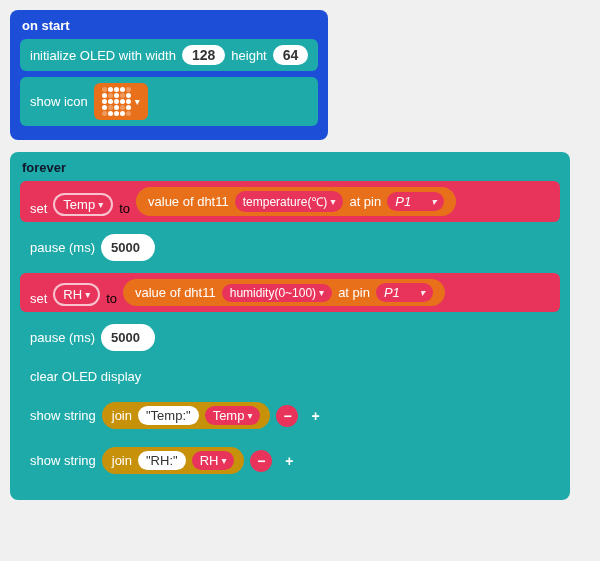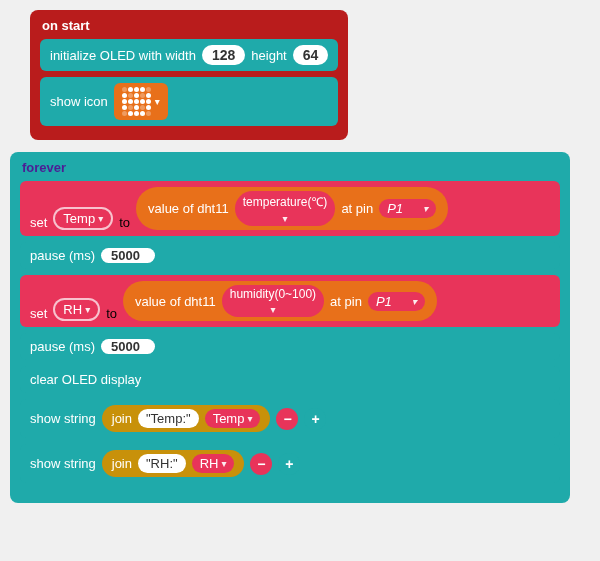--- a/index.html
+++ b/index.html
@@ -11,26 +11,25 @@
       width: 600px;
       min-height: 561px;
     }
 
     .block-container {
       margin-bottom: 12px;
     }
 
     
     .on-start-outer {
-      background: #b91c1c;
+      background: #1d4ed8;
       border-radius: 8px;
       padding: 8px 10px 14px 10px;
       display: inline-block;
       min-width: 160px;
-      margin-left: 20px;
     }
 
     .on-start-label {
       color: white;
       font-weight: bold;
       font-size: 13px;
       margin-bottom: 6px;
       padding-left: 2px;
     }
 
@@ -105,21 +104,21 @@
     
     .forever-outer {
       background: #1faaaa;
       border-radius: 8px;
       padding: 8px 10px 14px 10px;
       display: inline-block;
       min-width: 560px;
     }
 
     .forever-label {
-      color: #4c1d95;
+      color: #0f172a;
       font-weight: bold;
       font-size: 13px;
       margin-bottom: 6px;
       padding-left: 2px;
     }
 
     
     .set-block {
       background: #e8345a;
       border-radius: 6px;
@@ -162,21 +161,20 @@
     .dht-dropdown {
       background: #e8345a;
       border-radius: 50px;
       padding: 2px 8px;
       color: white;
       font-size: 12px;
       display: flex;
       align-items: center;
       gap: 3px;
       cursor: pointer;
-      flex-direction: column;
     }
 
     .pin-pill {
       background: #e8345a;
       border-radius: 50px;
       padding: 2px 8px;
       color: white;
       font-size: 13px;
       display: flex;
       align-items: center;
@@ -192,21 +190,21 @@
       padding: 6px 10px;
       display: flex;
       align-items: center;
       gap: 6px;
       margin-bottom: 6px;
     }
 
     .pause-input {
       background: white;
       border-radius: 50px;
-      padding: 0 10px;
+      padding: 6px 10px;
       font-size: 13px;
       color: #333;
       font-weight: 600;
       display: flex;
       align-items: center;
     }
 
     
     .clear-block {
       background: #1faaaa;

